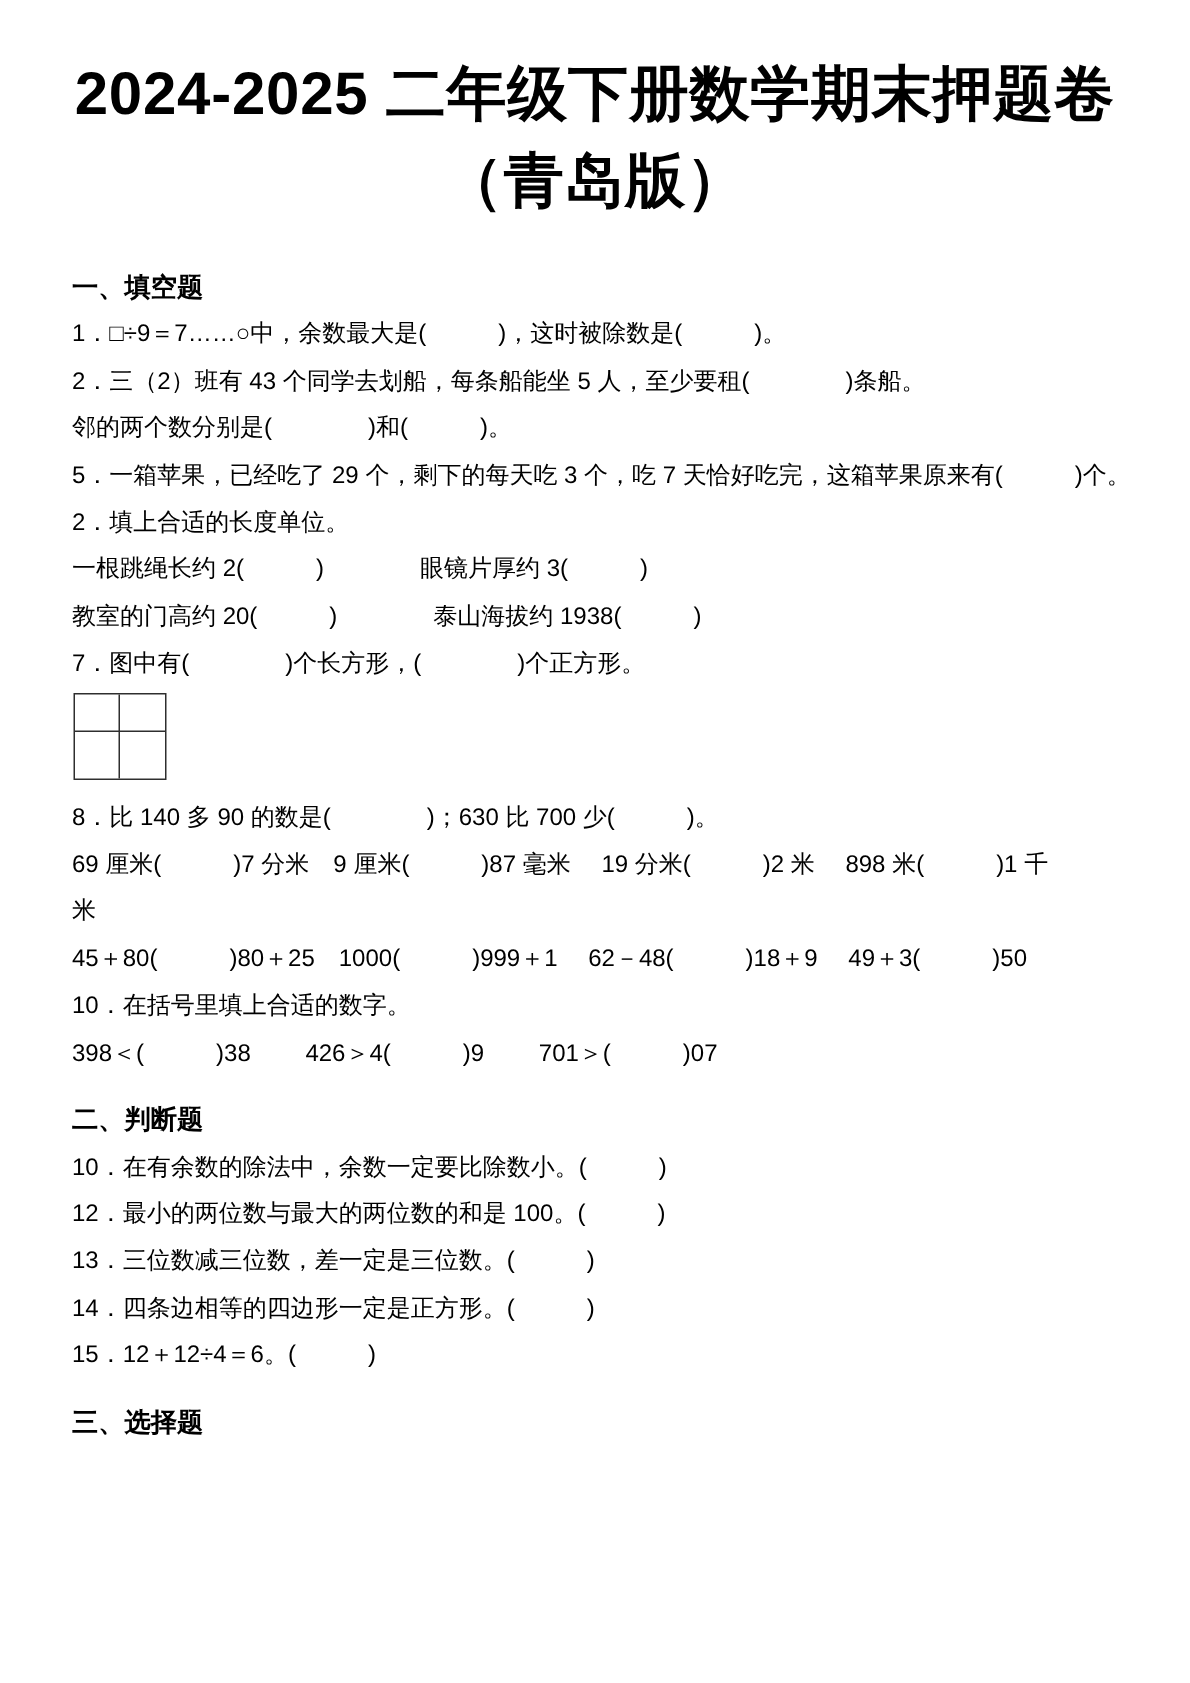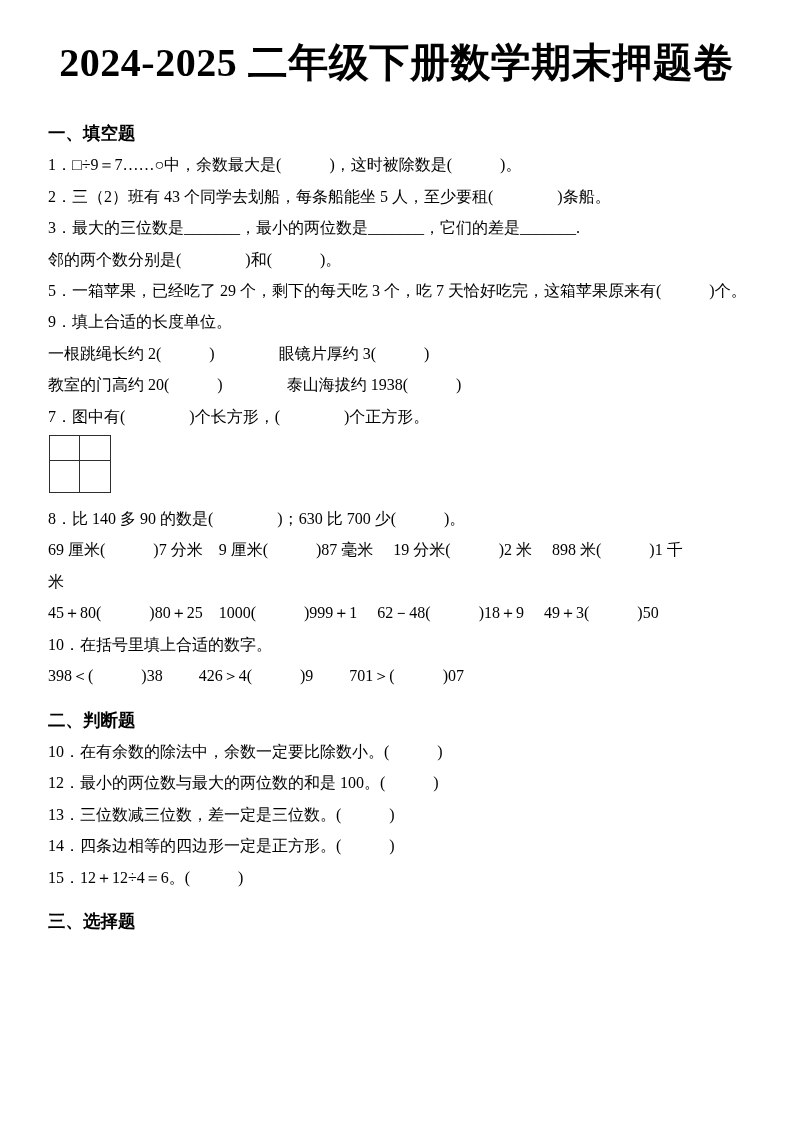--- a/index.html
+++ b/index.html
@@ -7,21 +7,21 @@
     padding: 0;
     background: #ffffff;
   }
   .page {
     position: relative;
     width: 793px;
     height: 1122px;
     margin: 0 auto;
     background: #ffffff;
     color: #000000;
-    font-family: Liberation Serif, serif;
+    font-family: Liberation Sans, sans-serif;
     font-size: 16px;
     box-sizing: border-box;
     padding: 34px 48px 0 48px;
     overflow: hidden;
   }
   .title {
     margin: 0 0 26px 0;
     text-align: center;
     font-size: 40px;
     font-weight: bold;
@@ -63,29 +63,29 @@
   .grid-cell:nth-child(odd) { border-right: 1.4px solid #2e2e2e; }
   .grid-cell:nth-child(-n+2) { border-bottom: 1.4px solid #2e2e2e; }
 </style>
 </head>
 <body>
 
 <div class="page">
 
   <h1 class="title">
     <span class="tl">2024-2025 二年级下册数学期末押题卷</span>
+    <span class="tl">（青岛版）</span>
   </h1>
 
   <h2 class="sec-heading first">一、填空题</h2>
   <p class="line">1．□÷9＝7……○中，余数最大是(　　　)，这时被除数是(　　　)。</p>
   <p class="line">2．三（2）班有 43 个同学去划船，每条船能坐 5 人，至少要租(　　　　)条船。</p>
-  <p class="line">3．最大的三位数是_______，最小的两位数是_______，它们的差是_______.</p>
   <p class="line">邻的两个数分别是(　　　　)和(　　　)。</p>
   <p class="line">5．一箱苹果，已经吃了 29 个，剩下的每天吃 3 个，吃 7 天恰好吃完，这箱苹果原来有(　　　)个。</p>
-  <p class="line">9．填上合适的长度单位。</p>
+  <p class="line">2．填上合适的长度单位。</p>
   <p class="line">一根跳绳长约 2(　　　)　　　　眼镜片厚约 3(　　　)</p>
   <p class="line">教室的门高约 20(　　　)　　　　泰山海拔约 1938(　　　)</p>
   <p class="line">7．图中有(　　　　)个长方形，(　　　　)个正方形。</p>
 
   <div class="grid-figure">
     <div class="grid-cell"></div>
     <div class="grid-cell"></div>
     <div class="grid-cell"></div>
     <div class="grid-cell"></div>
   </div>

